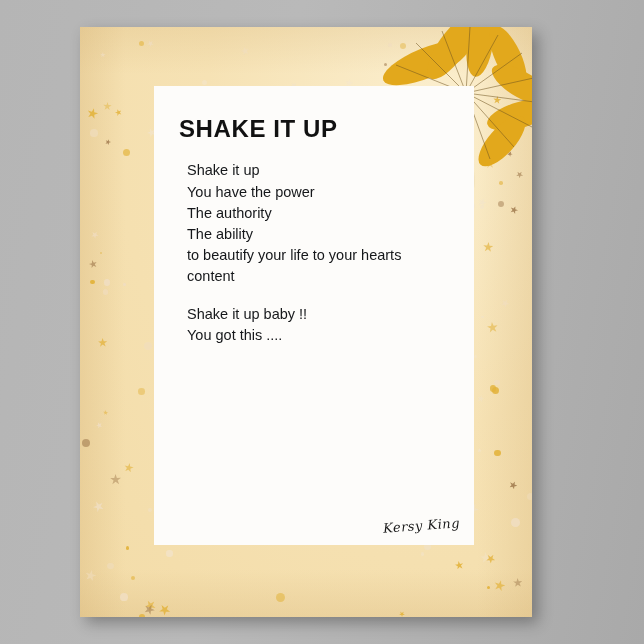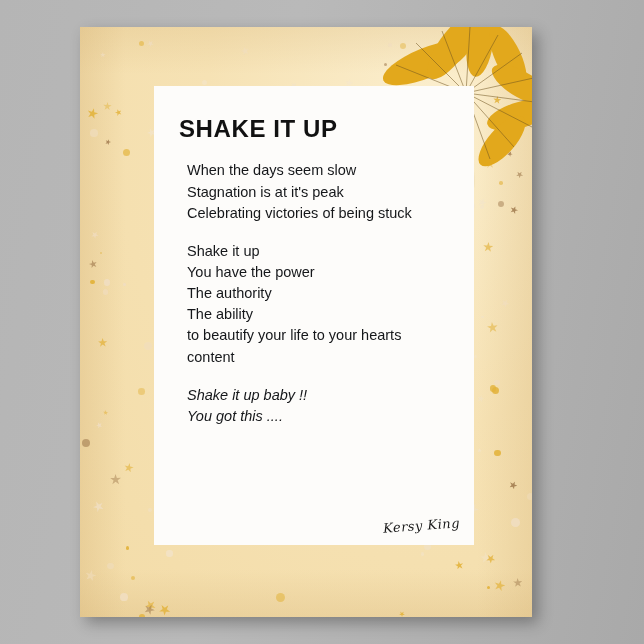--- a/index.html
+++ b/index.html
@@ -88,21 +88,21 @@
     line-height: 1.1;
   }
 
   .stanza {
     font-size: 14.5px;
     line-height: 1.46;
     color: #15171a;
     margin: 0 0 17px 8px;
     white-space: pre-line;
   }
-  .stanza:last-of-type { margin-bottom: 0; font-style: italic; }
+  .stanza:last-of-type { margin-bottom: 0; }
 
   #signature {
     position: absolute;
     right: 14px;
     bottom: 12px;
     font-family: "DejaVu Serif", serif;
     font-style: italic;
     font-size: 13px;
     color: #1a1a1a;
     transform: rotate(-4deg);
@@ -325,23 +325,20 @@
           <line x1="0" y1="0" x2="48" y2="54"></line>
           <line x1="0" y1="0" x2="24" y2="66"></line>
         </g>
         <circle cx="0" cy="0" r="7" fill="#caa227"></circle>
       </g>
     </svg>
 
     <div id="text-panel">
       <div id="panel-inner">
         <h1 id="poem-title">SHAKE IT UP</h1>
-        <p class="stanza">When the days seem slow
-Stagnation is at it's peak
-Celebrating victories of being stuck</p>
         <p class="stanza">Shake it up
 You have the power
 The authority
 The ability
 to beautify your life to your hearts content</p>
         <p class="stanza">Shake it up baby !!
 You got this ....</p>
         <div id="signature">Kersy King</div>
       </div>
     </div>

